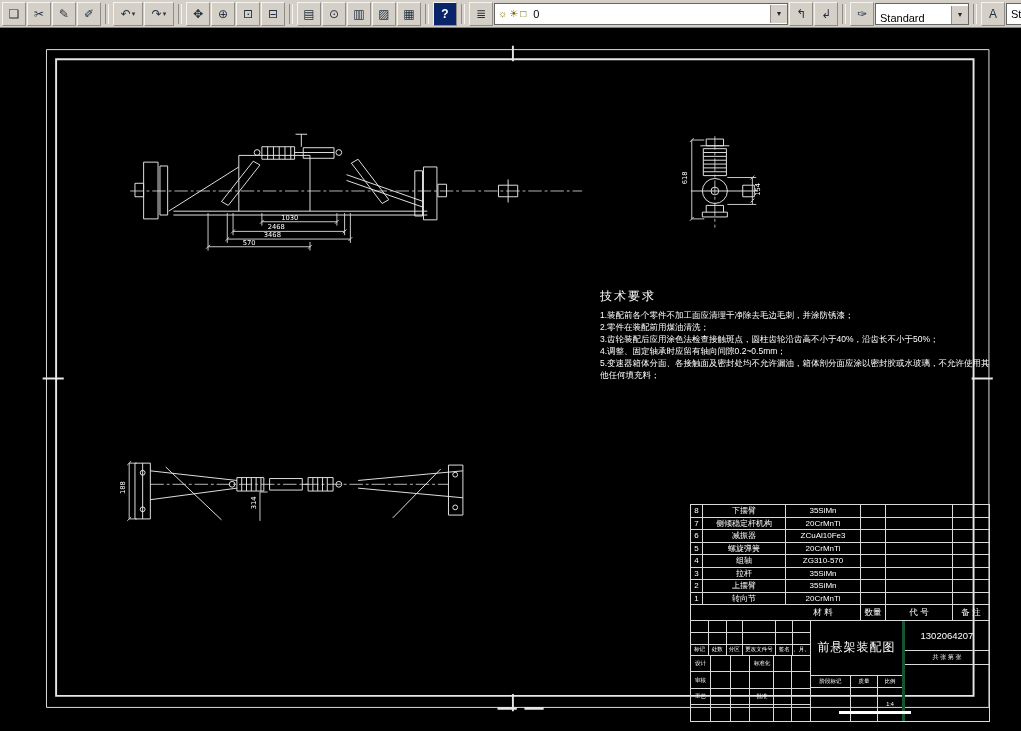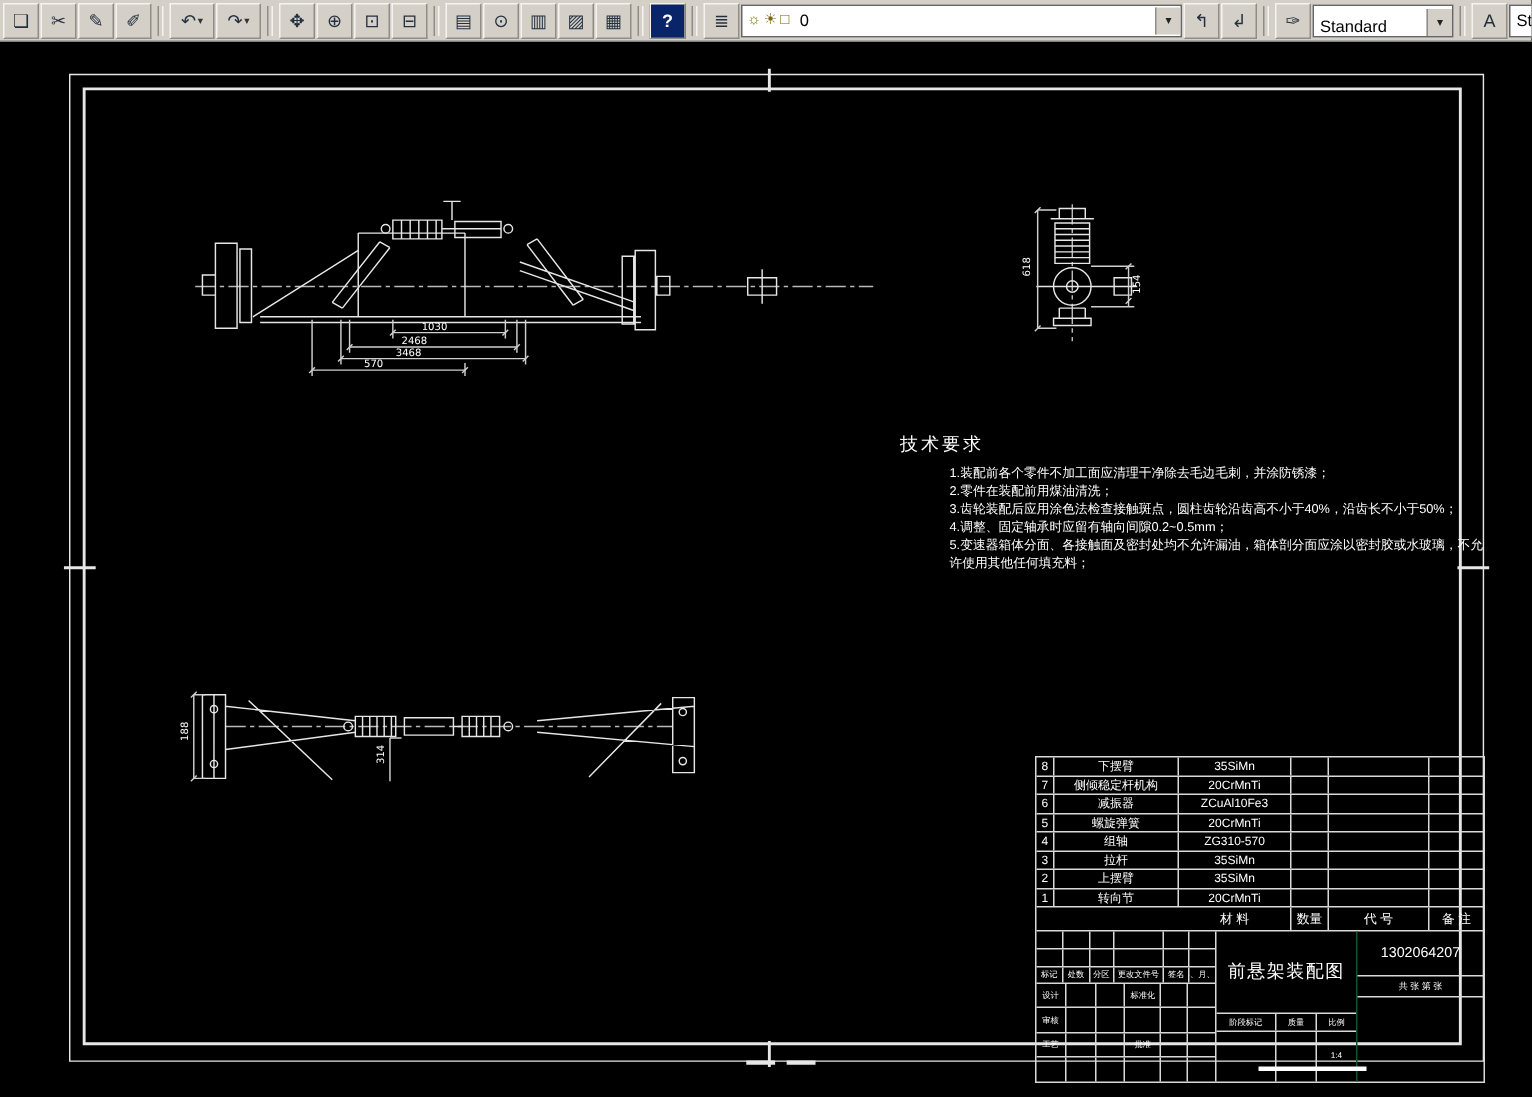--- a/index.html
+++ b/index.html
@@ -30,35 +30,35 @@
   svg path, svg rect, svg circle, svg line{stroke:#e6e6e6;fill:none;stroke-width:1;}
   svg .thin{stroke:#cfcfcf;}
   svg .cl{stroke:#b9b9b9;stroke-dasharray:14 3 3 3;}
   svg .frame2{stroke-width:2;}
   svg .mark{stroke-width:2;}
   svg .thick{stroke-width:3;}
   svg text{fill:#ffffff;font-family:"DejaVu Sans",sans-serif;font-size:7px;stroke:none;}
   
   .techreq{position:absolute;left:600px;top:248px;width:392px;color:#fff;}
   .techreq .t{font-size:12px;letter-spacing:2px;margin-bottom:4px;}
-  .techreq .i{font-size:8.5px;line-height:12px;margin-left:33px;}
+  .techreq .i{font-size:8.5px;line-height:12px;}
   
   .tblock{position:absolute;left:690px;top:464px;width:300px;height:218px;color:#fff;
     border:1px solid #d9d9d9;box-sizing:border-box;font-size:8px;}
   .prow{display:flex;height:12.5px;border-bottom:1px solid #d9d9d9;box-sizing:border-box;}
   .prow>div{border-right:1px solid #d9d9d9;box-sizing:border-box;display:flex;align-items:center;
     justify-content:center;overflow:hidden;white-space:nowrap;}
   .prow>div:last-child{border-right:none;text-align:center;}
   .c-no{width:12px;} .c-name{width:83px;} .c-mat{width:75px;} .c-qty{width:25px;}
   .c-code{width:67px;} .c-note{flex:1;}
   .phead{height:16px;font-size:8.5px;}
   .phead .h-name{width:95px;border-right:1px solid #d9d9d9;display:flex;align-items:center;justify-content:center;margin-top:44px;}
   .tbmain{display:flex;height:100px;}
   .tb-left{width:120px;border-right:1px solid #d9d9d9;box-sizing:border-box;display:flex;flex-direction:column;}
-  .tb-mid{width:95px;border-right:1px solid #14532d;box-sizing:border-box;display:flex;flex-direction:column;}
+  .tb-mid{width:95px;border-right:3px solid #14532d;box-sizing:border-box;display:flex;flex-direction:column;}
   .tb-right{width:85px;display:flex;flex-direction:column;justify-content:space-between;}
   .trow{display:flex;border-bottom:1px solid #d9d9d9;box-sizing:border-box;}
   .trow>div{border-right:1px solid #d9d9d9;box-sizing:border-box;display:flex;align-items:center;
     justify-content:center;overflow:hidden;white-space:nowrap;font-size:5.5px;}
   .trow>div:last-child{border-right:none;}
   .r-top{height:12px;} .r-sig{height:16.5px;}
   .w18{width:18px;} .w16{width:16px;} .w34{width:34px;} .w17{width:17px;}
   .s20{width:20px;} .s24{width:24px;} .s18{width:18px;}
   .title-cell{height:56px;display:flex;align-items:center;justify-content:center;
     font-size:12px;letter-spacing:1px;border-bottom:1px solid #d9d9d9;box-sizing:border-box;}

